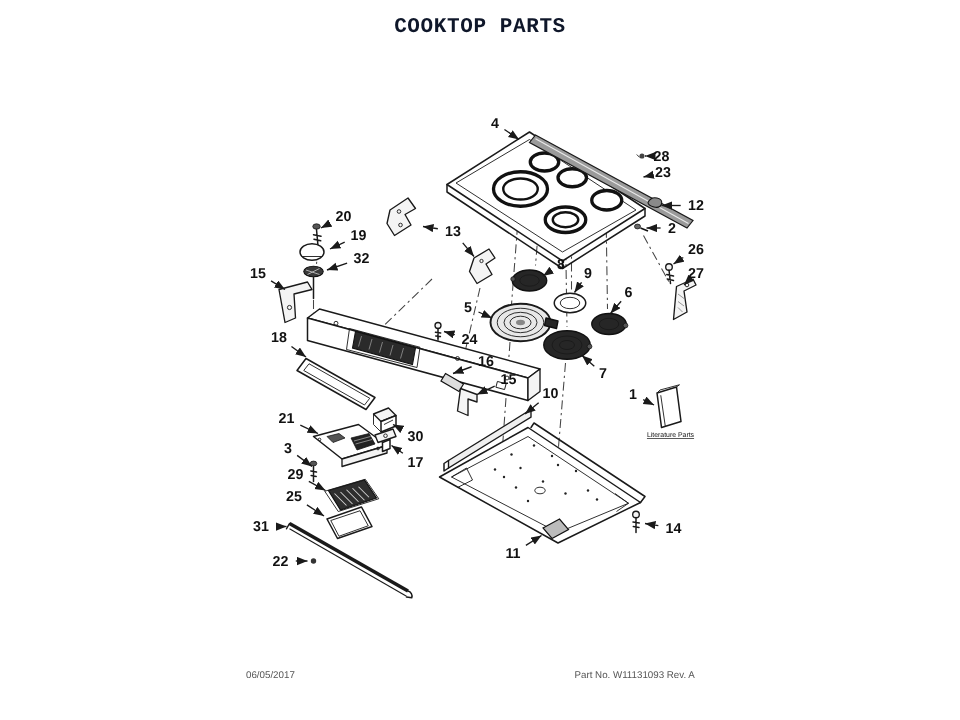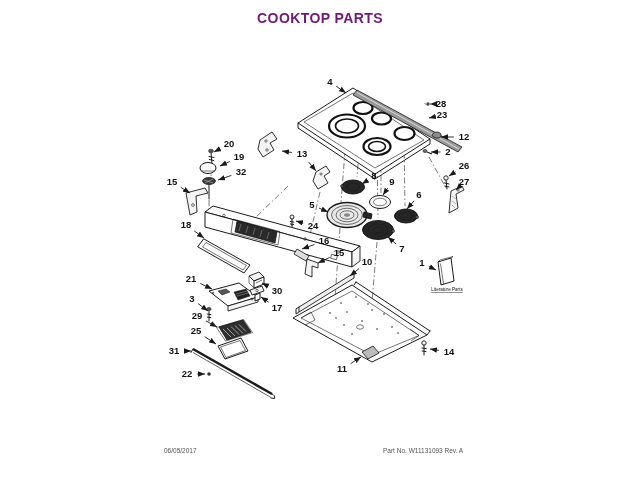--- a/index.html
+++ b/index.html
@@ -1,19 +1,19 @@
 <!DOCTYPE html>
 <html><head>
 <meta charset="utf-8">
 <style>
   html,body{margin:0;padding:0;}
   body{width:640px;height:480px;background:#fff;position:relative;overflow:hidden;
        font-family:"Liberation Sans",sans-serif;}
   .title{position:absolute;top:10px;left:0;right:0;text-align:center;
-         font-size:14px;font-weight:bold;letter-spacing:.4px;color:#701a75;}
+         font-size:14px;font-weight:bold;letter-spacing:.4px;color:#0f172a;font-family:Liberation Mono, monospace;}
   .footer-date{position:absolute;left:164px;top:447px;font-size:6.5px;color:#555;}
   .footer-part{position:absolute;left:383px;top:447px;font-size:6.5px;color:#555;}
   svg{position:absolute;left:0;top:0;}
   .p{stroke:#1a1a1a;fill:none;stroke-width:1;stroke-linejoin:round;stroke-linecap:round;}
   .pw{stroke:#1a1a1a;fill:#fff;stroke-width:1;stroke-linejoin:round;}
   .pl{stroke:#1a1a1a;fill:#f4f4f4;stroke-width:.9;stroke-linejoin:round;}
   .pd{stroke:#111;fill:#262626;stroke-width:.9;stroke-linejoin:round;}
   .thin{stroke:#1a1a1a;stroke-width:.6;fill:none;}
   .cline{stroke:#444;stroke-width:.7;fill:none;stroke-dasharray:6 2.5 1.5 2.5;}
   .leader{stroke:#1a1a1a;stroke-width:.9;}

